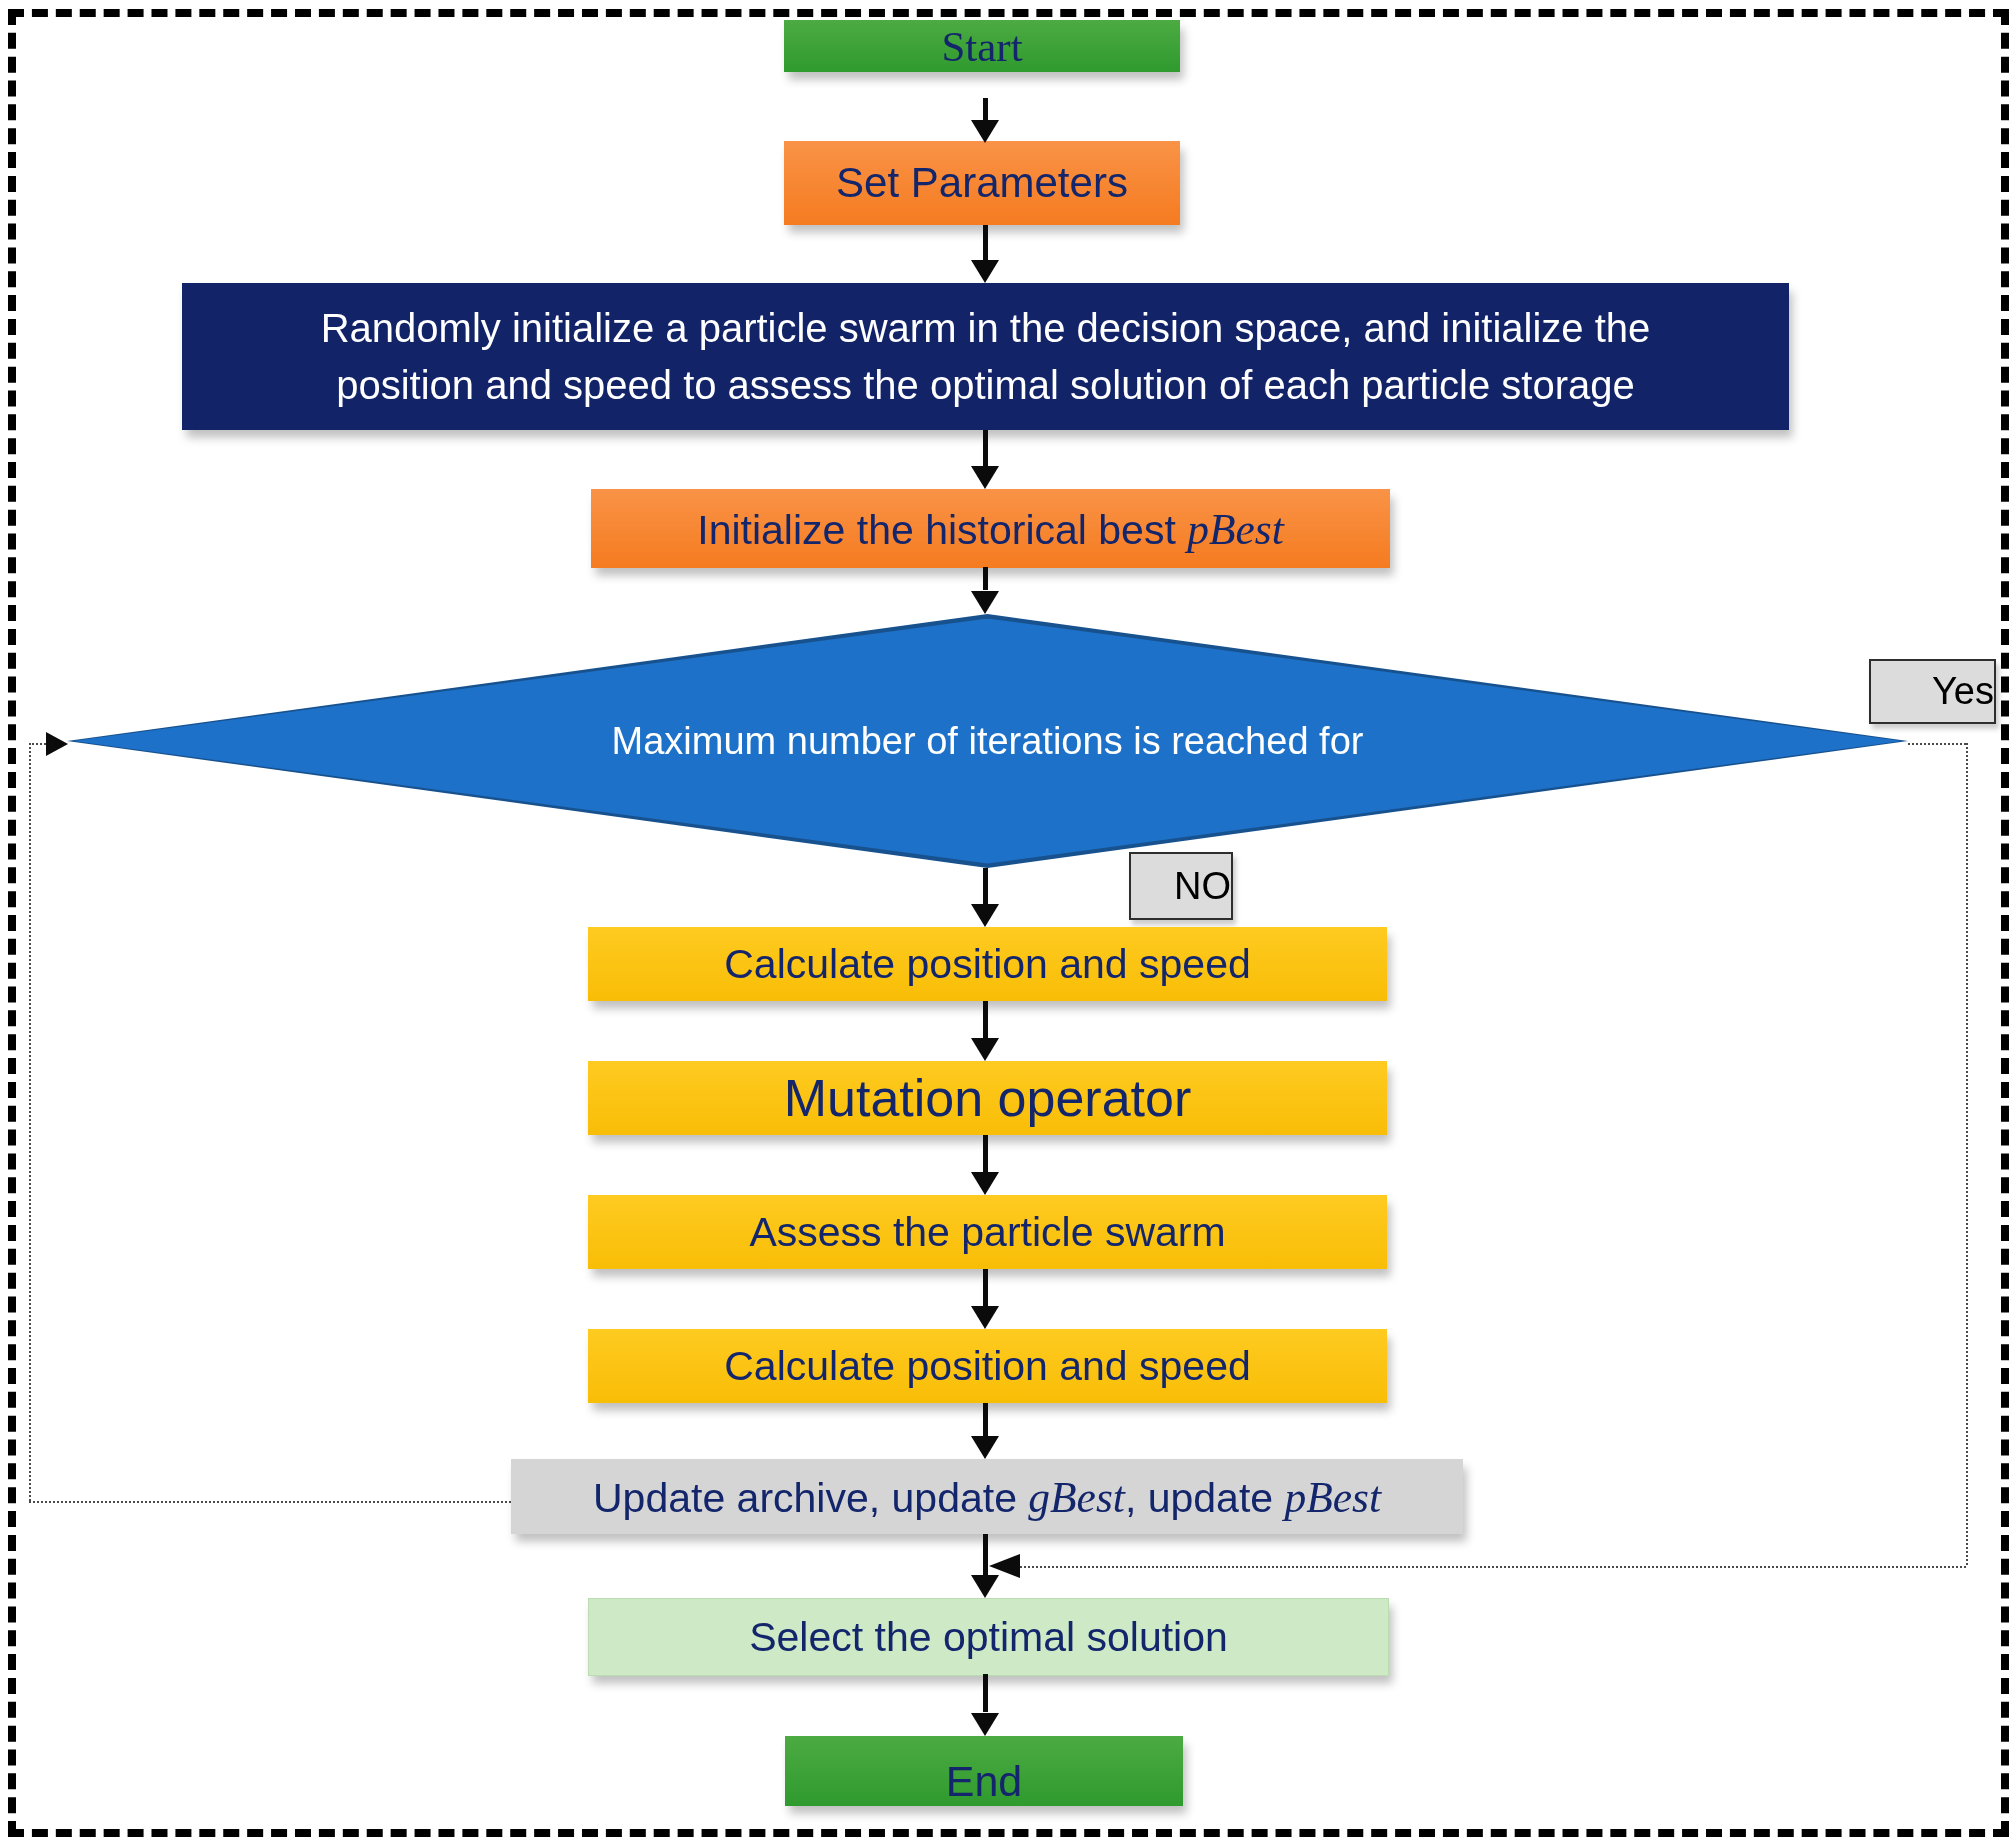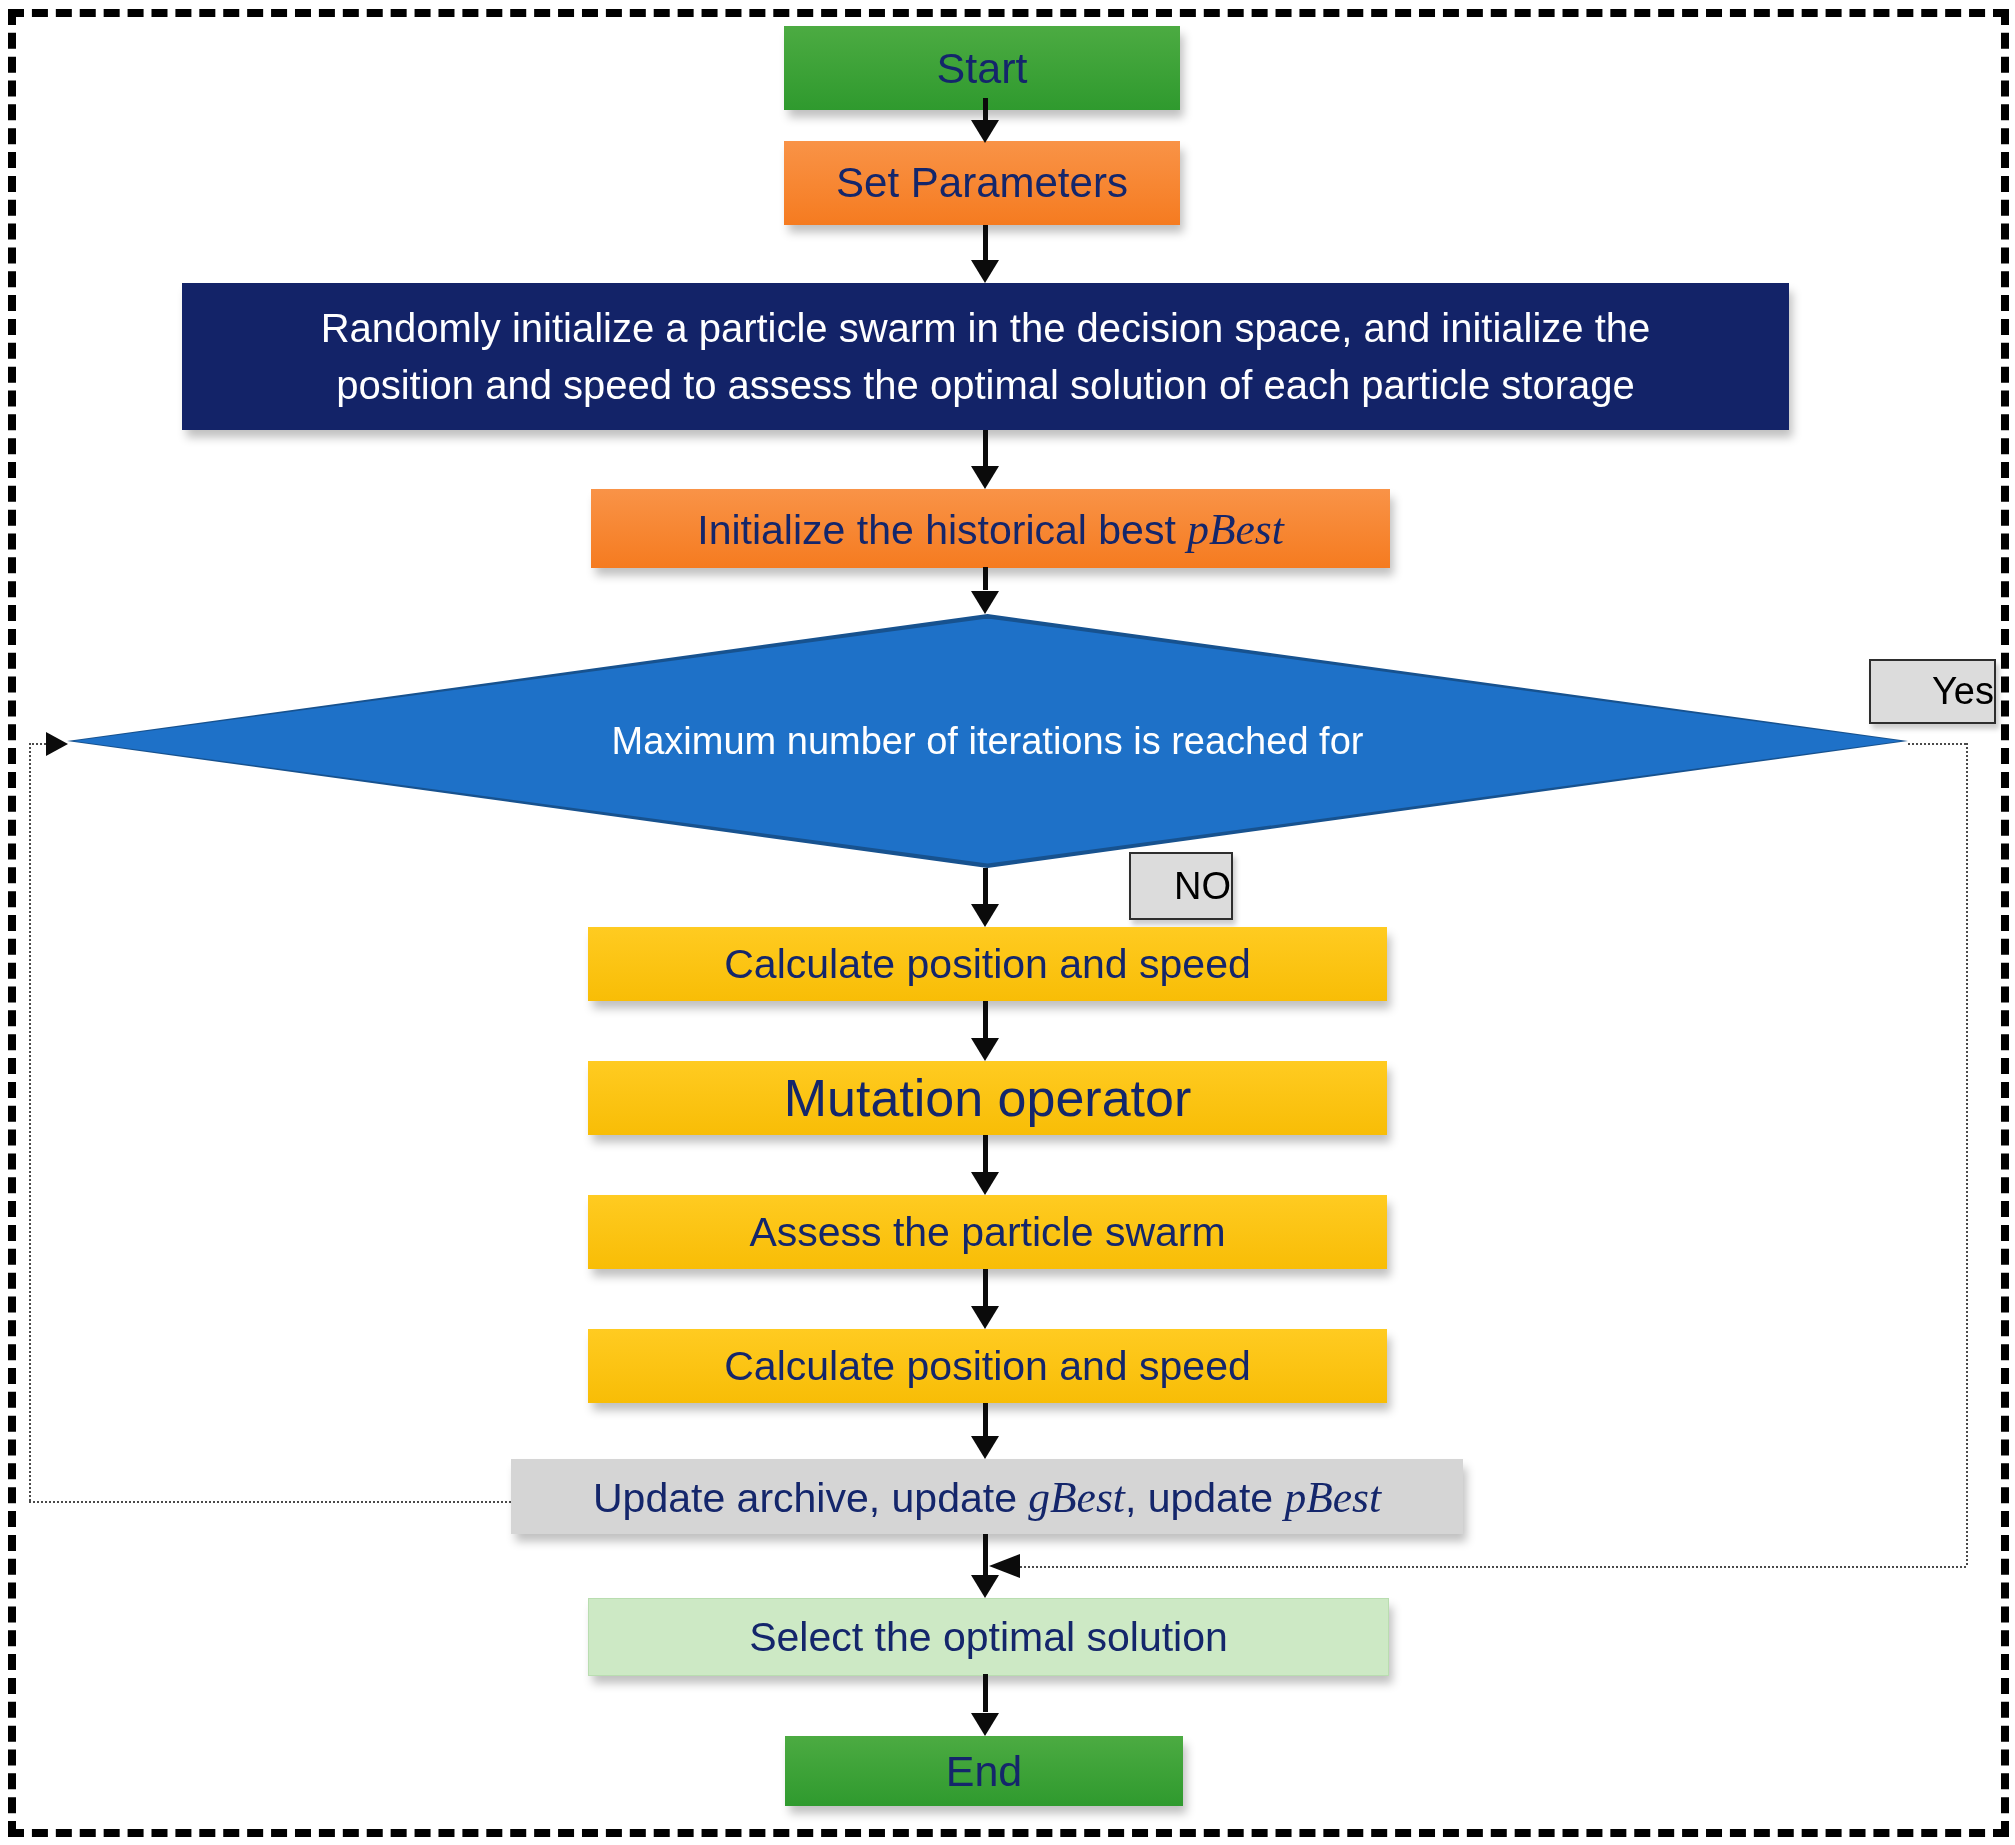--- a/index.html
+++ b/index.html
@@ -28,31 +28,31 @@
     color: #14266b;
     box-shadow: 3.8px 7.7px 9px rgba(0,0,0,0.25);
   }
   .node.green  { background: linear-gradient(180deg, #4cab42 0%, #2f9a2e 100%); }
   .node.orange { background: linear-gradient(180deg, #f99347 0%, #f57b20 100%); }
   .node.navy   { background: #132368; color: #ffffff; }
   .node.yellow { background: linear-gradient(180deg, #ffcb21 0%, #f8bd06 100%); }
   .node.grayb  { background: #d5d5d5; }
   .node.lightgreen { background: #cde9c5; border: 1.3px solid #b9ddb0; }
 
-  .start-node  { left: 784px; top: 26px;  width: 396px;  height: 84px; font-size: 43px; }
+  .start-node  { left: 784px; top: 20px;  width: 396px;  height: 52px; font-size: 43px; font-family: Liberation Serif, serif; }
   .setparams-node { left: 784px; top: 141px; width: 396px; height: 84px; font-size: 42px; }
   .init-swarm-node { left: 182px; top: 283px; width: 1607px; height: 147px; font-size: 40px; line-height: 1.42; }
   .init-pbest-node { left: 591px; top: 489px; width: 799px; height: 79px; font-size: 41px; }
   .yellow1-node { left: 588px; top: 927px; width: 799px; height: 74px; font-size: 41px; }
   .yellow2-node { left: 588px; top: 1061px; width: 799px; height: 74px; font-size: 52px; }
   .yellow3-node { left: 588px; top: 1195px; width: 799px; height: 74px; font-size: 41px; }
   .yellow4-node { left: 588px; top: 1329px; width: 799px; height: 74px; font-size: 41px; }
   .update-node  { left: 511px; top: 1459px; width: 952px; height: 75px; font-size: 41px; }
   .select-node  { left: 588px; top: 1598px; width: 799px; height: 76px; font-size: 41px; }
-  .end-node     { left: 785px; top: 1736px; width: 398px; height: 70px; font-size: 43px; }
+  .end-node     { left: 785px; top: 1736px; width: 398px; height: 70px; font-size: 43px; align-items: flex-end; }
 
   .mathvar {
     font-family: "Liberation Serif", "DejaVu Serif", serif;
     font-style: italic;
     font-size: 1.06em;
   }
 
   
   .diamond-outer {
     position: absolute;

